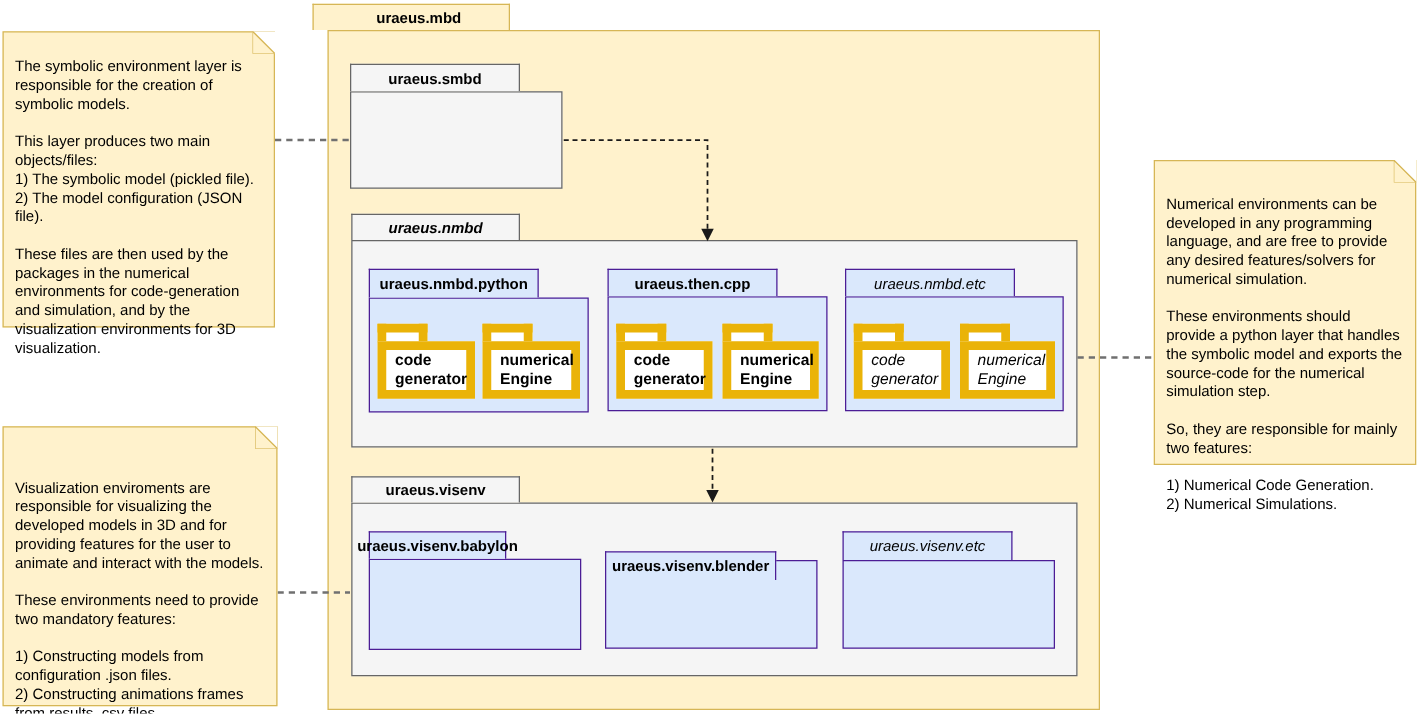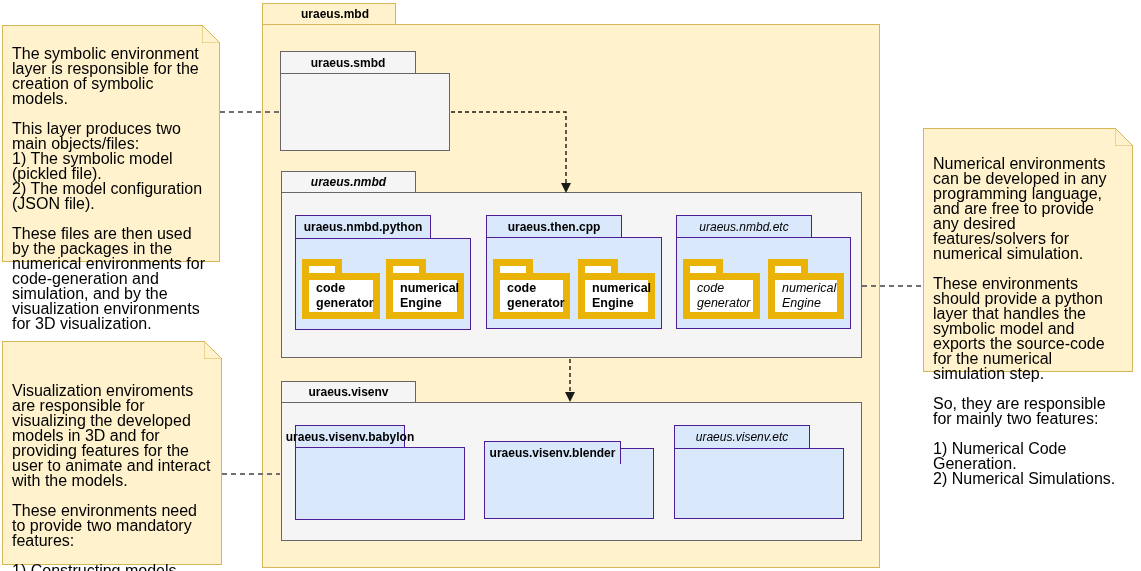--- a/index.html
+++ b/index.html
@@ -26,36 +26,36 @@
   .tab.italic, .folder-label.italic{font-style:italic;font-weight:normal;}
   .folder-label{
     display:flex;align-items:center;
     font-size:12.5px;font-weight:bold;line-height:15px;
     padding-left:7px;
     white-space:pre-line;
     z-index:3;
   }
   .note{
     background:#FFF2CC;border:1px solid #D6B656;
-    font-size:16px;line-height:15px;
+    font-size:12px;line-height:15px;
     white-space:pre-line;
     z-index:6;
   }
   .note .note-text{padding:0 9px;}
   .note .fold{position:absolute;top:-1px;right:-1px;z-index:7;}
   #connectors{position:absolute;left:0;top:0;z-index:5;pointer-events:none;}
   .z1{z-index:1}.z2{z-index:2}.z3{z-index:3}.z4{z-index:4}
 </style>
 </head>
 <body>
 
 <div id="canvas">
 
   <div class="abs yellow z1" style="left:262px;top:24px;width:618px;height:544px;"></div>
-  <div class="abs yellow tab" style="left:262px;top:3px;width:134px;height:21px;padding-left:12px;">
+  <div class="abs yellow tab" style="left:250px;top:3px;width:158px;height:21px;padding-left:12px;">
     <span>uraeus.mbd</span>
   </div>
 
   <div class="abs gray z2" style="left:280px;top:73px;width:170px;height:78px;"></div>
   <div class="abs gray tab" style="left:280px;top:51px;width:136px;height:22px;">
     <span>uraeus.smbd</span>
   </div>
 
   <div class="abs gray z2" style="left:281px;top:192px;width:581px;height:166px;"></div>
   <div class="abs gray tab" style="left:281px;top:171px;width:135px;height:21px;font-style:italic;">

